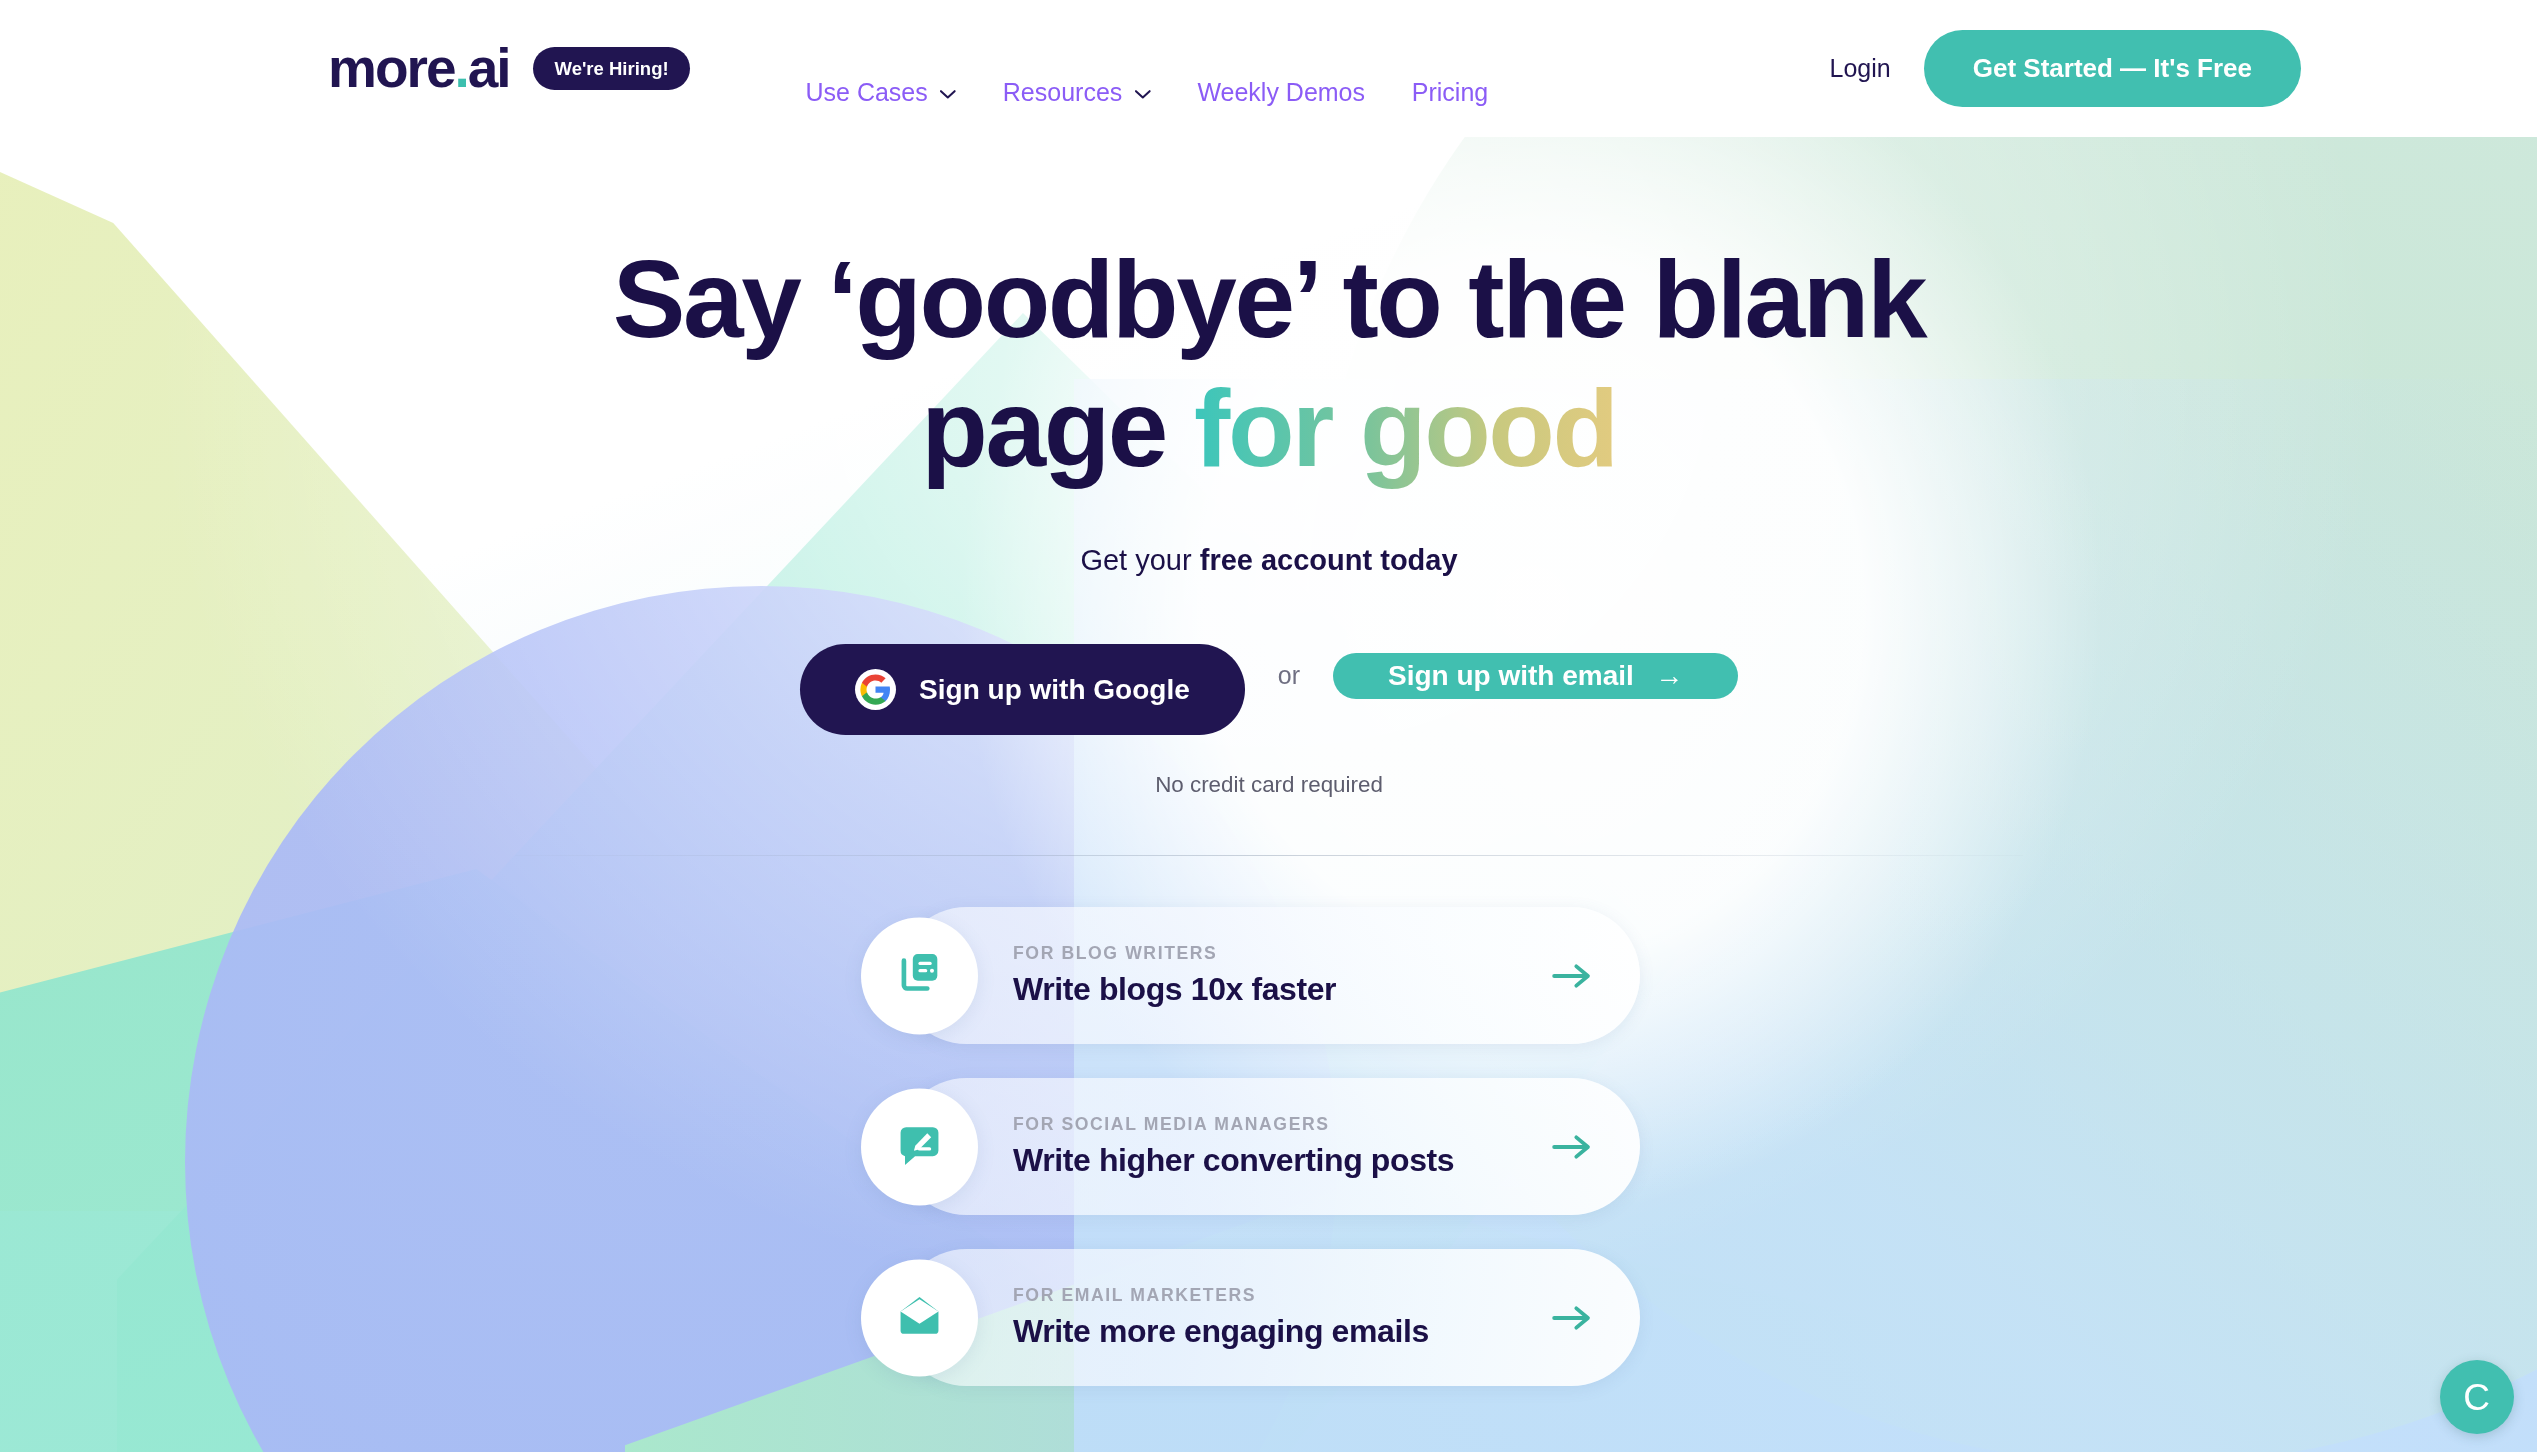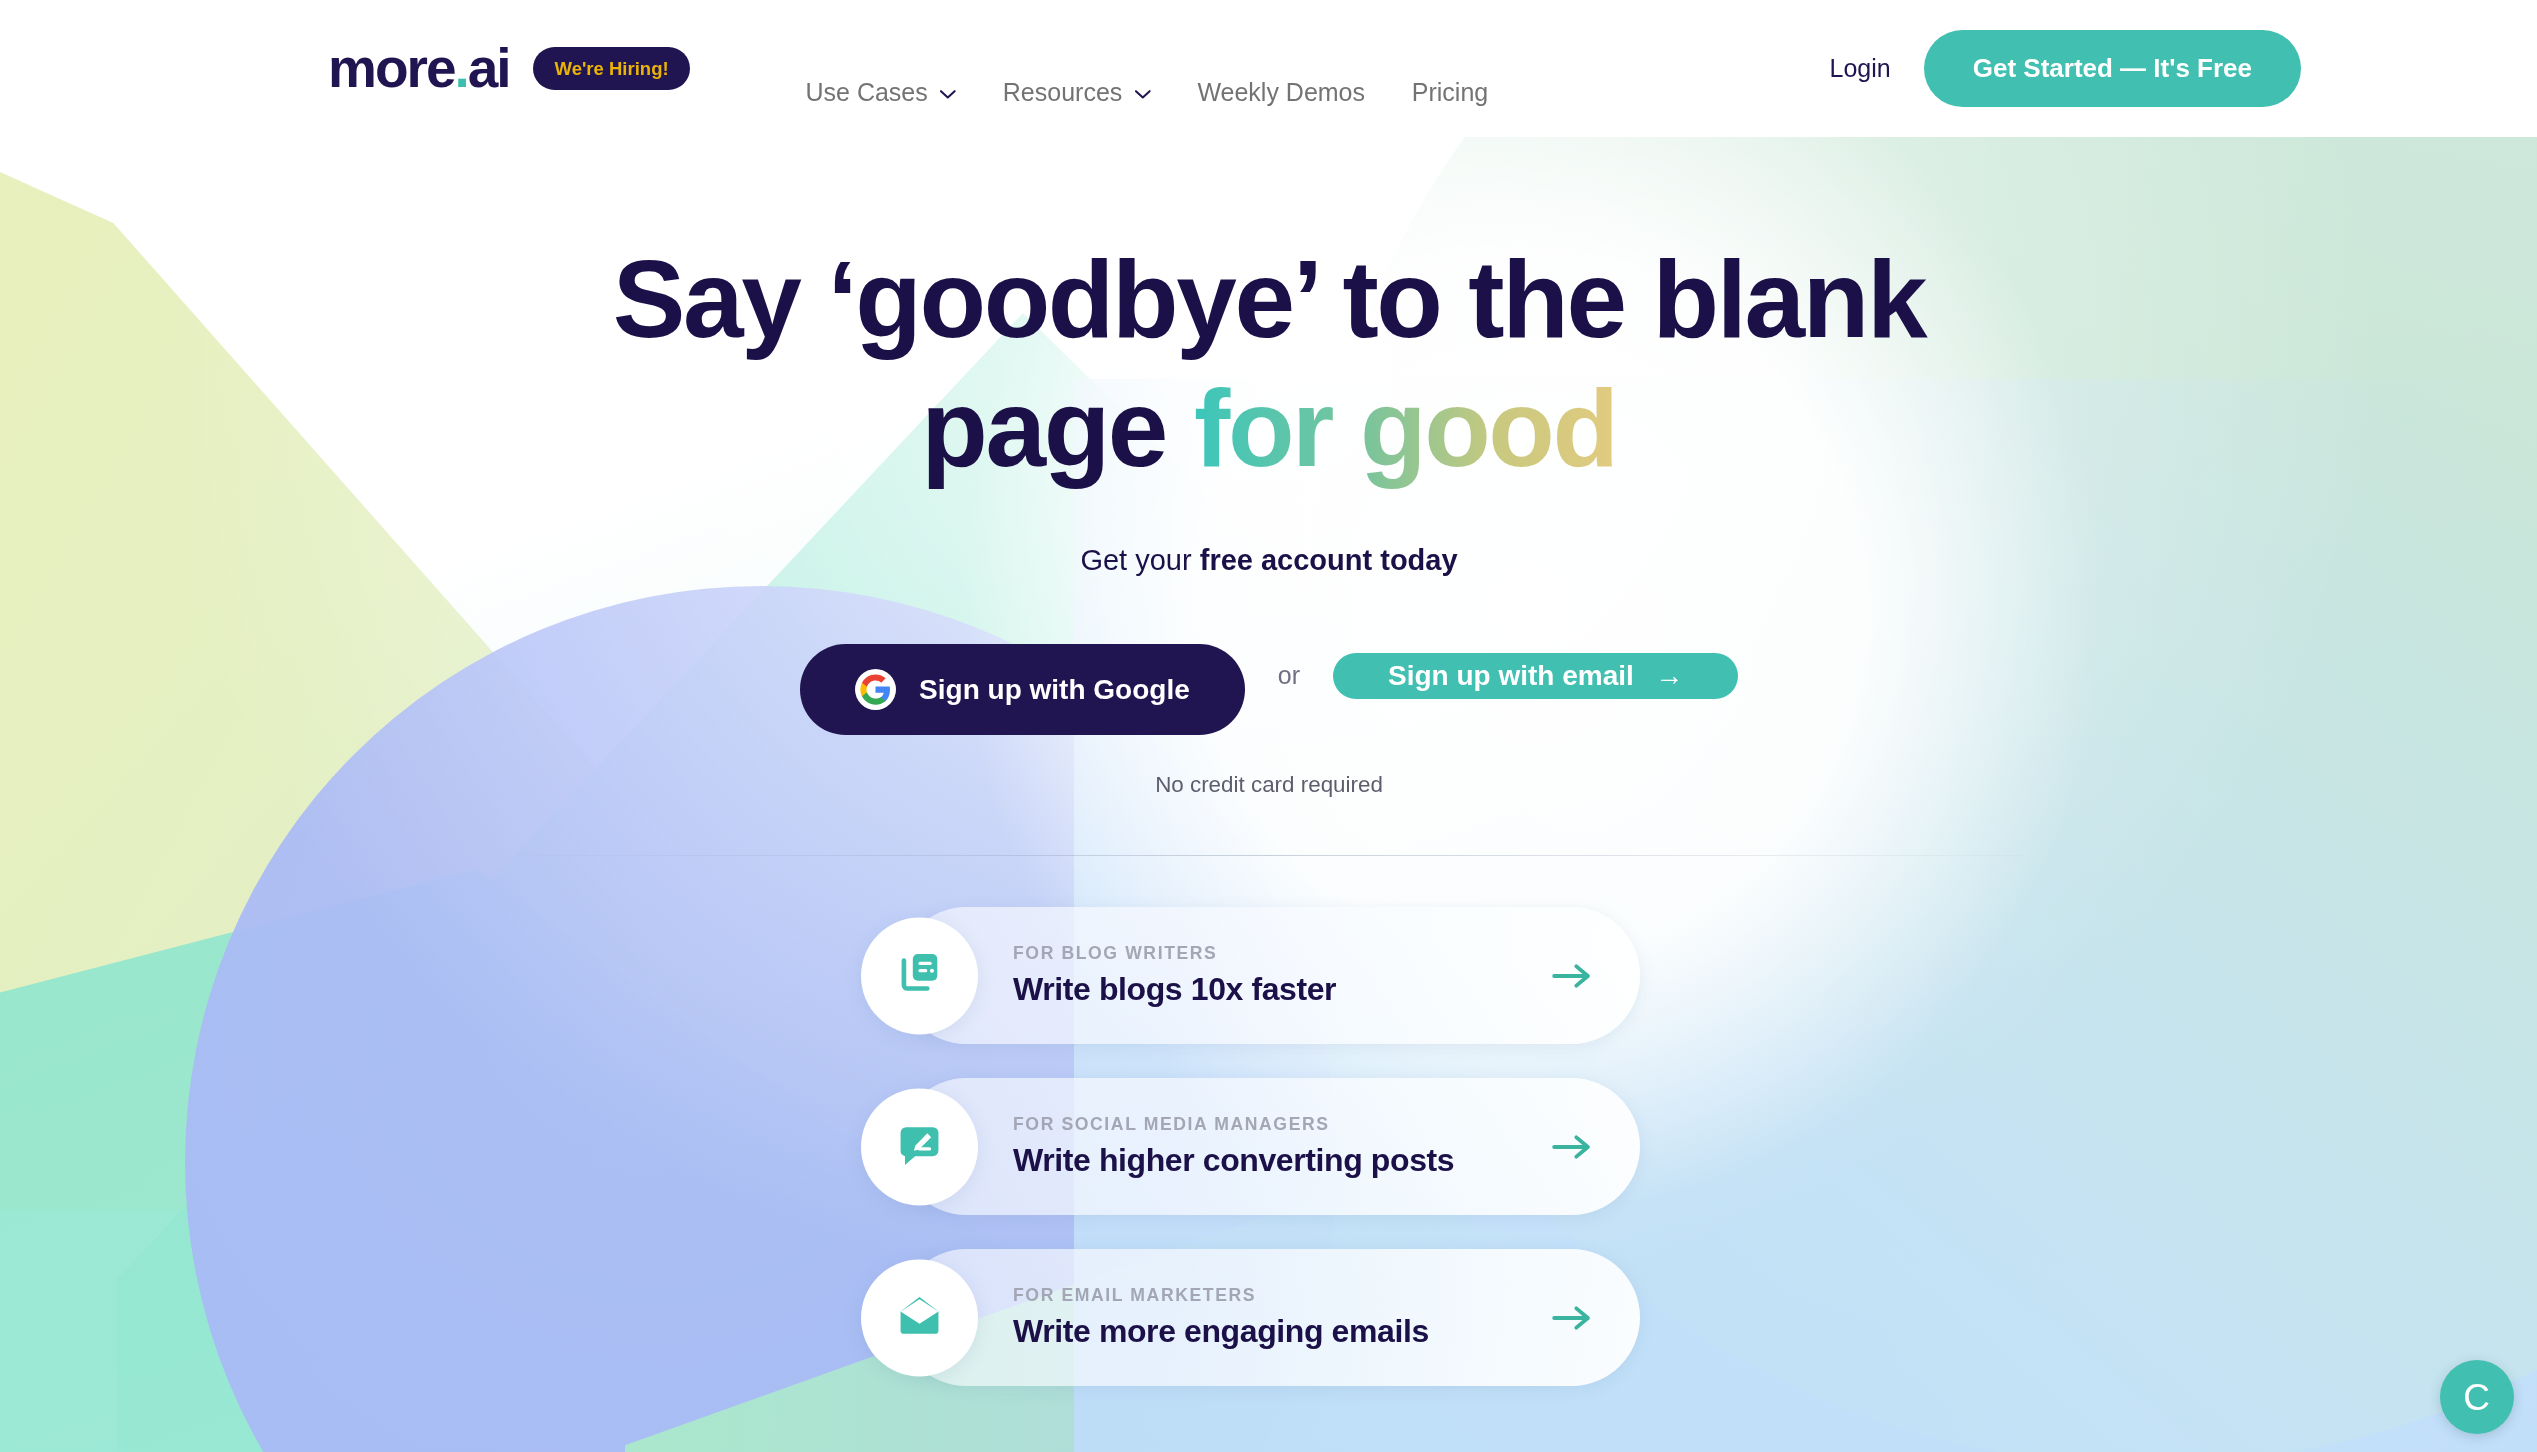--- a/index.html
+++ b/index.html
@@ -129,40 +129,40 @@
     font-size: 55px;
     font-weight: 700;
     letter-spacing: -2px;
     color: #211551;
     line-height: 1;
     white-space: nowrap;
   }
   .logo .dot { color: #3cbfae; }
   .hiring-pill {
     background: #211551;
-    color: #eab308;
+    color: #ffffff;
     font-size: 18.5px;
     font-weight: 700;
     padding: 10.7px 21.5px;
     border-radius: 975px;
     white-space: nowrap;
     cursor: pointer;
   }
 
   .nav {
     display: flex;
     align-items: center;
     gap: 0;
     margin-left: 92px;
   }
   .nav-item {
     display: flex;
     align-items: center;
     gap: 12.7px;
-    color: #737373;
+    color: #8b5cf6;
     font-size: 25px;
     font-weight: 500;
     padding: 0 23.4px;
     cursor: pointer;
     white-space: nowrap;
     margin-top: 48px;
   }
   .chev {
     width: 15.6px; height: 8.8px;
     display: inline-block;

